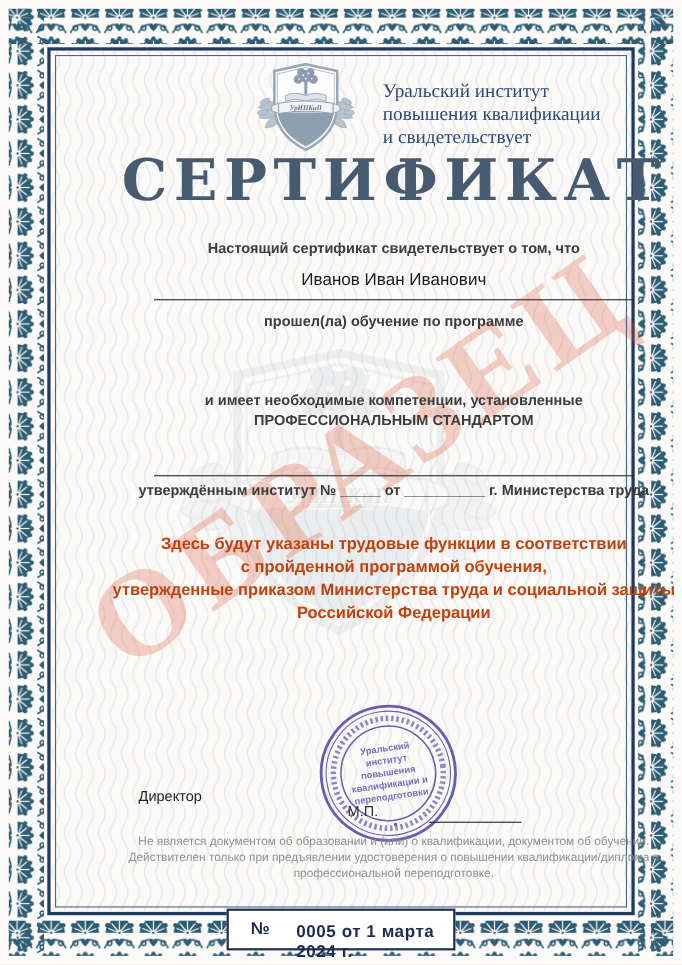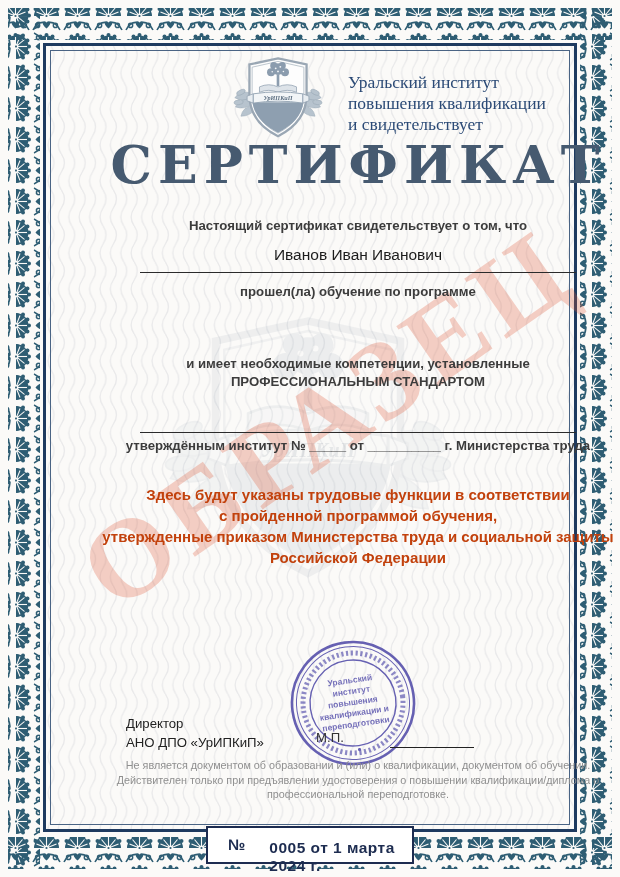--- a/index.html
+++ b/index.html
@@ -214,21 +214,20 @@
             <text x="65" y="67">повышения</text>
             <text x="65" y="78">квалификации и</text>
             <text x="65" y="89">переподготовки</text>
           </g>
           <circle cx="65" cy="112" r="1.6" fill="#5a54ad"></circle>
         </g>
       </svg>
 
       <div class="abs director">
         <div>Директор</div>
-        <div>АНО ДПО «УрИПКиП»</div>
       </div>
       <div class="abs mp">М.П.</div>
       <div class="abs sig-line"></div>
 
       <div class="abs disclaimer">
         <div>Не является документом об образовании и (или) о квалификации, документом об обучении.</div>
         <div>Действителен только при предъявлении удостоверения о повышении квалификации/диплома о</div>
         <div>профессиональной переподготовке.</div>
       </div>
 

